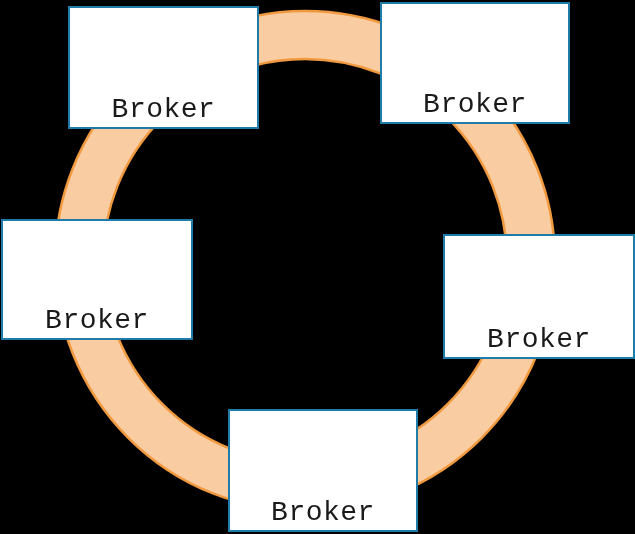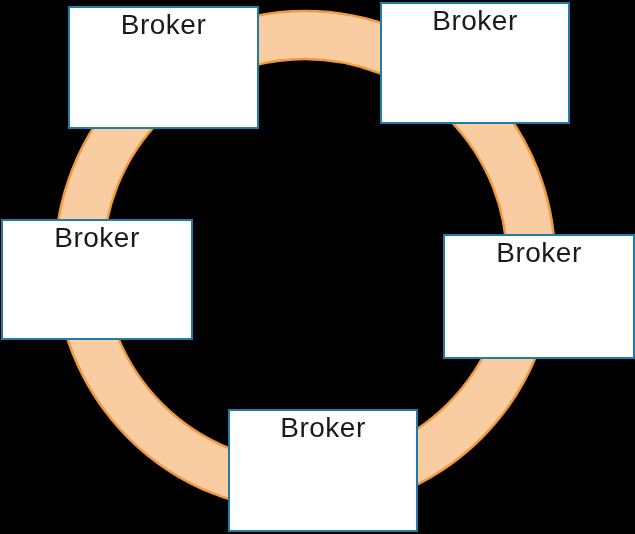--- a/index.html
+++ b/index.html
@@ -31,22 +31,23 @@
     fill: none;
     stroke: var(--ring-stroke, #F0993F);
     stroke-width: 2.5;
   }
   .node {
     position: absolute;
     box-sizing: border-box;
     background: var(--node-fill, #fff);
     border: 2px solid var(--node-border, #1F7CA8);
     display: flex;
-    align-items: flex-start;
+    align-items: flex-end;
     justify-content: center;
+    font-family: Liberation Mono, monospace;
   }
   .node-label {
     font-size: 28px;
     line-height: 1.2;
     color: var(--node-text, #1a1a1a);
     letter-spacing: 0.5px;
   }
   .node-top-left    { left: 68px;  top: 6px;   width: 191px; height: 123px; }
   .node-top-right   { left: 380px; top: 2px;   width: 190px; height: 122px; }
   .node-left        { left: 1px;   top: 219px; width: 192px; height: 121px; }

